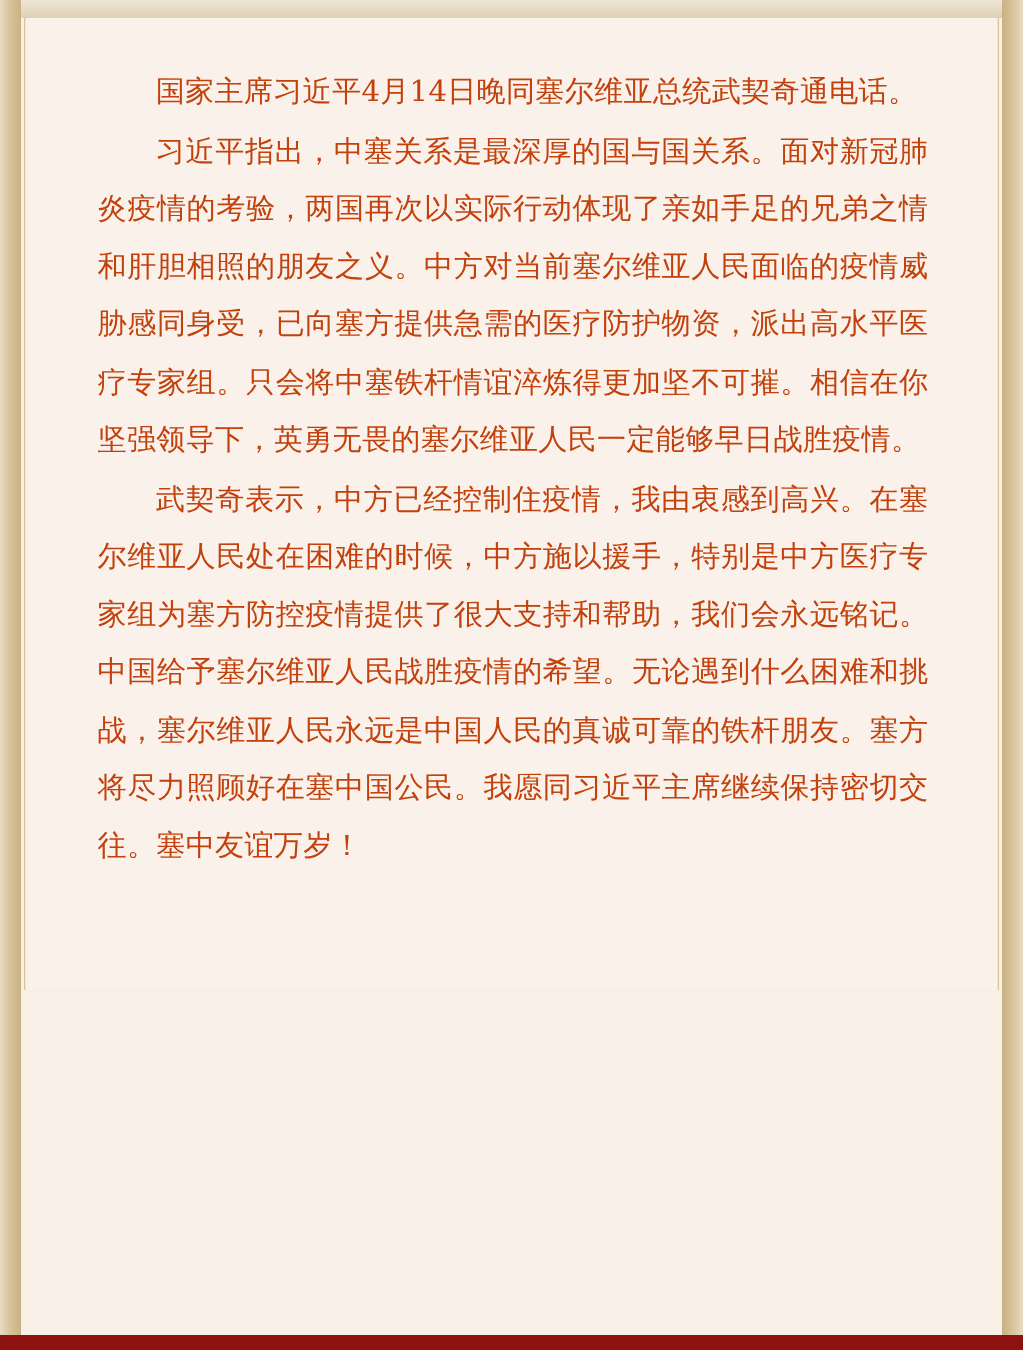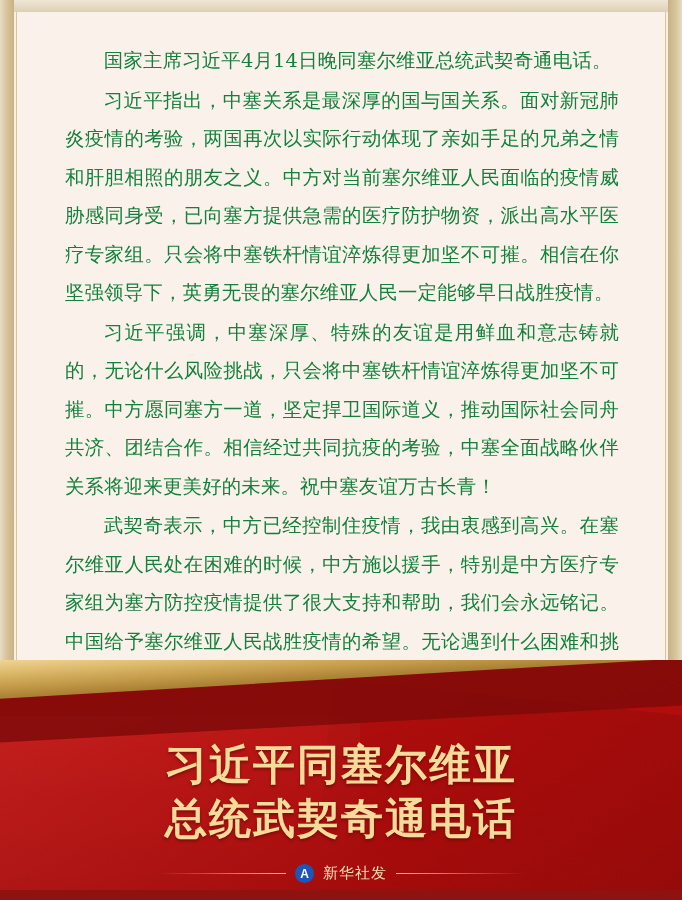--- a/index.html
+++ b/index.html
@@ -62,21 +62,21 @@
     height: 648px;
     background: #faf2ea;
     box-sizing: border-box;
     padding: 30px 46px 0 48px;
   }
   .article p {
     margin: 0 0 1px 0;
     text-indent: 2em;
     font-size: 19.4px;
     line-height: 38.5px;
-    color: #15803d;
+    color: #c2410c;
     letter-spacing: 0.2px;
     text-align: justify;
     font-family: "DejaVu Serif", "Liberation Serif", serif;
     font-weight: 500;
   }
 
   
   .banner {
     position: absolute;
     left: 0;
@@ -187,37 +187,18 @@
 
   <div class="frame-top"></div>
   <div class="frame-left"></div>
   <div class="frame-right"></div>
   <div class="inner-rule-left"></div>
   <div class="inner-rule-right"></div>
 
   <div class="article">
     <p>国家主席习近平4月14日晚同塞尔维亚总统武契奇通电话。</p>
     <p>习近平指出，中塞关系是最深厚的国与国关系。面对新冠肺炎疫情的考验，两国再次以实际行动体现了亲如手足的兄弟之情和肝胆相照的朋友之义。中方对当前塞尔维亚人民面临的疫情威胁感同身受，已向塞方提供急需的医疗防护物资，派出高水平医疗专家组。只会将中塞铁杆情谊淬炼得更加坚不可摧。相信在你坚强领导下，英勇无畏的塞尔维亚人民一定能够早日战胜疫情。</p>
-    <p>习近平强调，中塞深厚、特殊的友谊是用鲜血和意志铸就的，无论什么风险挑战，只会将中塞铁杆情谊淬炼得更加坚不可摧。中方愿同塞方一道，坚定捍卫国际道义，推动国际社会同舟共济、团结合作。相信经过共同抗疫的考验，中塞全面战略伙伴关系将迎来更美好的未来。祝中塞友谊万古长青！</p>
     <p>武契奇表示，中方已经控制住疫情，我由衷感到高兴。在塞尔维亚人民处在困难的时候，中方施以援手，特别是中方医疗专家组为塞方防控疫情提供了很大支持和帮助，我们会永远铭记。中国给予塞尔维亚人民战胜疫情的希望。无论遇到什么困难和挑战，塞尔维亚人民永远是中国人民的真诚可靠的铁杆朋友。塞方将尽力照顾好在塞中国公民。我愿同习近平主席继续保持密切交往。塞中友谊万岁！</p>
   </div>
 
-  <div class="banner">
-    <div class="banner-wedge2"></div>
-    <div class="banner-wedge3"></div>
-    <div class="banner-dark-wedge"></div>
-    <div class="banner-gold-wave"></div>
-
-    <div class="banner-title">
-      <span class="line1">习近平同塞尔维亚</span>
-      <span class="line2">总统武契奇通电话</span>
-    </div>
-
-    <div class="credit">
-      <span class="rule"></span>
-      <span class="credit-logo">A</span>
-      <span class="credit-text">新华社发</span>
-      <span class="rule right"></span>
-    </div>
-  </div>
 
   <div class="frame-bottom"></div>
 </div>
 
 </body></html>

